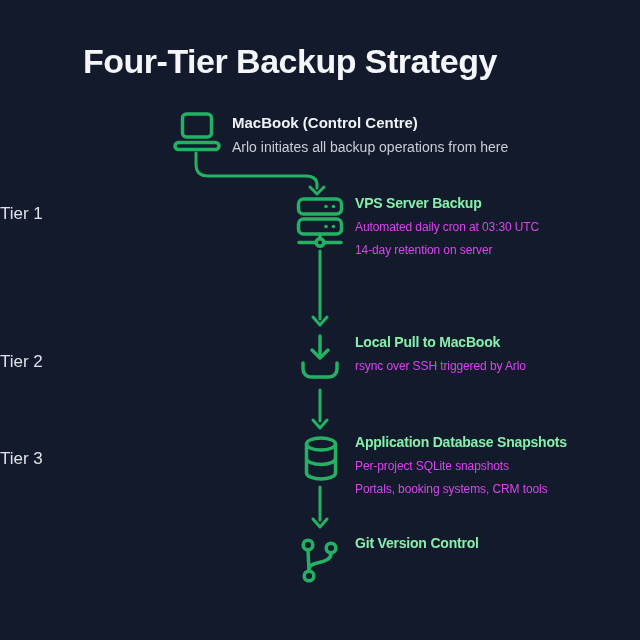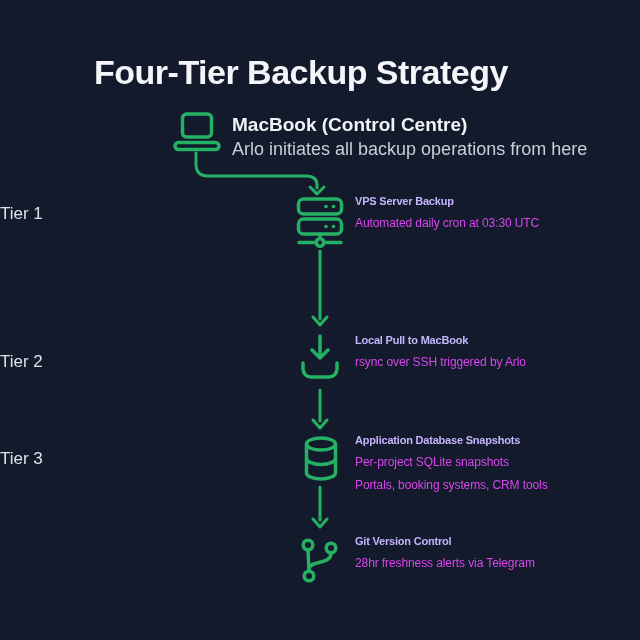--- a/index.html
+++ b/index.html
@@ -5,44 +5,44 @@
   html,body{margin:0;padding:0;background:#0d1220;}
   .canvas{
     position:relative;width:640px;height:640px;overflow:hidden;
     background:#131a2b;
     font-family:"Liberation Sans", sans-serif;
     color:#f0f3f6;
   }
   .title{
     position:absolute;top:42px;left:0;width:580px;
     text-align:center;font-size:34px;font-weight:bold;
-    letter-spacing:-0.5px;color:#f4f6f9;margin:11px;
+    letter-spacing:-0.5px;color:#f4f6f9;margin:0;
   }
   .connector-layer{position:absolute;top:0;left:0;width:640px;height:640px;pointer-events:none;}
   .icon-svg{position:absolute;display:block;}
   .laptop{left:173px;top:112px;}
   .server{left:293px;top:197px;}
   .download{left:300px;top:334px;}
   .database{left:303px;top:436px;}
   .gitbranch{left:299px;top:536px;}
   .ctrl-heading{
     position:absolute;left:232px;top:114px;
-    font-size:19px;font-weight:bold;color:#f0f3f6;white-space:nowrap;
+    font-size:15px;font-weight:bold;color:#f0f3f6;white-space:nowrap;
   }
   .ctrl-sub{
     position:absolute;left:232px;top:139px;
-    font-size:18px;color:#c9cfd8;white-space:nowrap;
+    font-size:14px;color:#c9cfd8;white-space:nowrap;
   }
   .tier-label{
     position:absolute;left:0;width:283px;text-align:left;
     font-size:17px;color:#dde2e9;
   }
   .tier-text{position:absolute;left:355px;width:272px;}
   .tier-heading{
-    font-size:11px;font-weight:bold;color:#c4b5fd;
+    font-size:14px;font-weight:bold;color:#86efac;
     letter-spacing:-0.2px;white-space:nowrap;margin:0 0 7px 0;
   }
   .detail{
     font-size:12px;line-height:18px;color:#d946ef;
     margin:0 0 5px 0;letter-spacing:-0.1px;
   }
   .t1-label{top:204px;} .t1-text{top:195px;}
   .t2-label{top:352px;} .t2-text{top:334px;}
   .t3-label{top:449px;} .t3-text{top:434px;}
   .t4-label{top:550px;} .t4-text{top:535px;}
@@ -91,20 +91,21 @@
       <circle class="dot" cx="40.5" cy="9.5" r="1.8"></circle>
     <circle class="dot" cx="33" cy="29.5" r="1.8"></circle>
       <circle class="dot" cx="40.5" cy="29.5" r="1.8"></circle>
     <path class="stroke" d="M27,37 L27,41.5"></path>
     <circle class="stroke" cx="27" cy="45.5" r="3.8"></circle>
     <path class="stroke" d="M6,45.5 L23,45.5 M31,45.5 L48,45.5"></path>
   </svg>
   <div class="tier-text t1-text">
     <div class="tier-heading">VPS Server Backup</div>
     <div class="detail">Automated daily cron at 03:30 UTC</div>
+    <div class="detail">14-day retention on server</div>
   </div>
 
   <div class="tier-label t2-label">Tier 2</div>
   <svg class="icon-svg download" width="40" height="46" viewBox="0 0 40 46" aria-hidden="true">
     <path class="stroke" d="M20,2 L20,22"></path>
     <path class="stroke" d="M12,16 L20,24 L28,16"></path>
     <path class="stroke" d="M3,29 L3,35 A8,8 0 0 0 11,43 L29,43 A8,8 0 0 0 37,35 L37,29"></path>
   </svg>
   <div class="tier-text t2-text">
     <div class="tier-heading">Local Pull to MacBook</div>
@@ -125,16 +126,15 @@
 
   <svg class="icon-svg gitbranch" width="42" height="50" viewBox="0 0 42 50" aria-hidden="true">
     <circle class="stroke" cx="9" cy="9" r="4.8"></circle>
     <circle class="stroke" cx="32" cy="12" r="4.8"></circle>
     <circle class="stroke" cx="10" cy="40" r="4.8"></circle>
     <path class="stroke" d="M9,14 L10,35"></path>
     <path class="stroke" d="M10,33 C10,24 32,29 32,17.5"></path>
   </svg>
   <div class="tier-text t4-text">
     <div class="tier-heading">Git Version Control</div>
-    <div class="detail">28hr freshness alerts via Telegram</div>
   </div>
 
 </div>
 
 </body></html>

